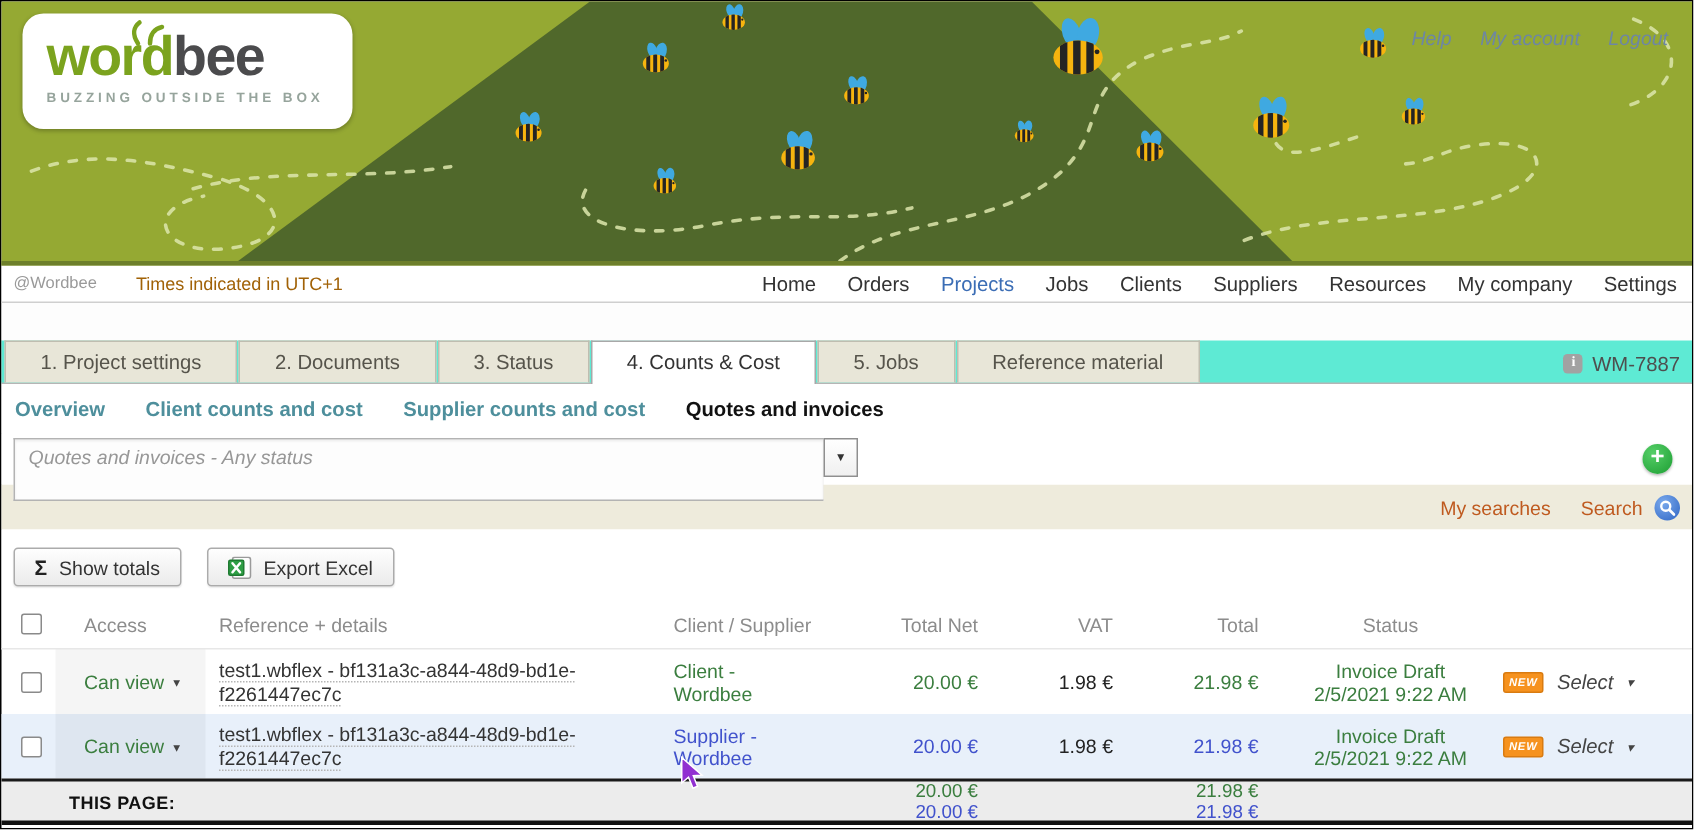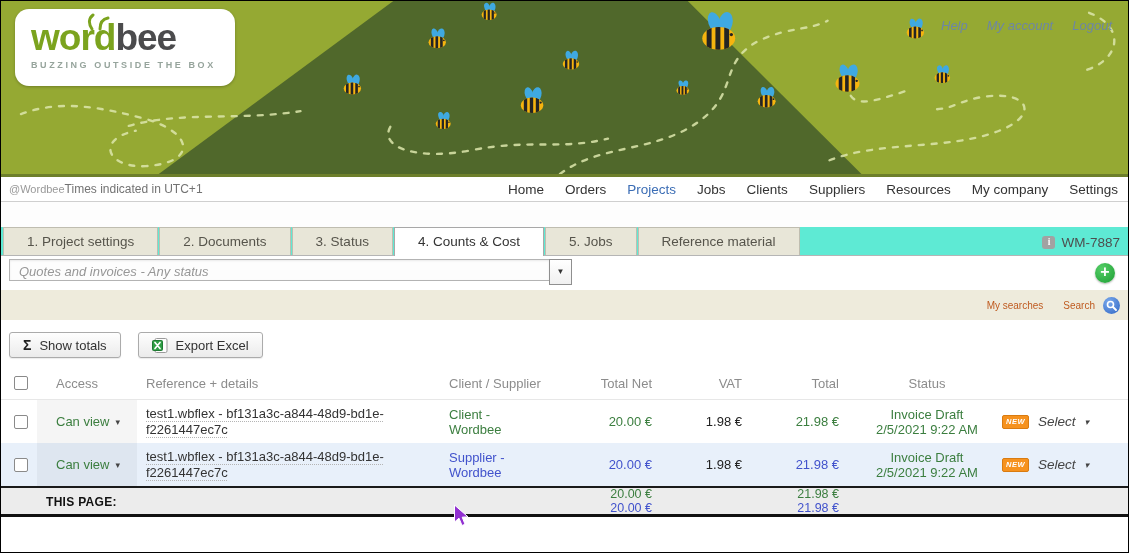--- a/index.html
+++ b/index.html
@@ -15,21 +15,21 @@
   .logo-word { color:#7ba31e; }
   .logo-bee { color:#4b4b4d; }
   .antenna { position:absolute; left:53px; top:-6px; }
   .tagline { font-size:9px; color:#96a49c; letter-spacing:2.6px; margin-top:3px; font-weight:bold; }
   .account-links { position:absolute; right:16px; top:17px; display:flex; gap:19px; }
   .account-links span { color:#6d86a5; font-size:13px; cursor:pointer;font-style:italic; }
 
   
   .topbar { height:25px; flex:none; background:#fff; border-bottom:1px solid #cfcfcf; display:flex; align-items:center; }
   .copyright { font-size:11px; color:#999; margin-left:8px; }
-  .tz-note { font-size:12px; color:#737373; }
+  .tz-note { font-size:12px; color:#a16207; margin-left:26px; }
   .mainnav { margin-left:auto; margin-right:10px; display:flex; gap:21px; }
   .mainnav span { font-size:13.5px; color:#333; cursor:pointer; }
   .mainnav span.active { color:#3b6db5; }
 
   .gap-strip { height:25px; flex:none; background:#fdfdfd; }
 
   
   .tabstrip { height:29px; flex:none; display:flex; align-items:flex-end; border-bottom:1px solid #b5b5b5; padding-left:2px; position:relative; background:#5eead4; }
   .tab { height:28px; line-height:27px; padding:0 23px; background:#e8e6d8; border:1px solid #bfbdb0; border-bottom:none; font-size:13.5px; color:#56544b; margin-right:1px; cursor:pointer; white-space:nowrap; }
   .tab.active { background:#fff; border-color:#a8a8a8; color:#333; margin-bottom:-1px; height:29px; }
@@ -38,27 +38,27 @@
   .ref-text { font-size:13.5px; color:#4e4e4e; }
 
   
   .subtabs { height:33px; flex:none; display:flex; align-items:center; gap:27px; padding-left:9px; background:#fff; }
   .subtab { font-size:13.5px; font-weight:bold; color:#4e8f9c; cursor:pointer; }
   .subtab.active { color:#111; }
 
   
   .filter-row { height:34px; flex:none; position:relative; background:#fff; }
   .combo { position:absolute; left:8px; top:3px; display:flex; }
-  .combo-text { width:540px; height:22px; border:1px solid #b3b3b3; border-right:none; background:#fdfdfd; font-style:italic; color:#979797; font-size:13px; line-height:24px; padding-left:9px; box-shadow:inset 0 1px 2px rgba(0,0,0,.08); }
+  .combo-text { width:540px; height:42px; border:1px solid #b3b3b3; border-right:none; background:#fdfdfd; font-style:italic; color:#979797; font-size:13px; line-height:24px; padding-left:9px; box-shadow:inset 0 1px 2px rgba(0,0,0,.08); }
   .combo-btn { width:23px; height:26px; border:1px solid #8f8f8f; background:linear-gradient(#fff,#f0f0f0); font-size:8px; color:#333; cursor:pointer; text-align:center; line-height:24px; }
   .add-btn { position:absolute; right:13px; top:7px; width:20px; height:20px; border-radius:50%; background:radial-gradient(circle at 35% 30%, #55ce67, #1d9e33); color:#fff; font-size:16px; font-weight:bold; line-height:18px; text-align:center; cursor:pointer; box-shadow:0 1px 2px rgba(0,0,0,.3); }
 
   
   .search-bar { height:30px; flex:none; background:#eeebdc; display:flex; align-items:center; justify-content:flex-end; gap:20px; padding-right:8px; }
-  .search-bar .lnk { color:#bf5a1f; font-size:10px; cursor:pointer; }
+  .search-bar .lnk { color:#bf5a1f; font-size:13px; cursor:pointer; }
   .search-ico { width:17px; height:17px; border-radius:50%; background:radial-gradient(circle at 35% 30%, #7aa9ec, #2f66c4); display:flex; align-items:center; justify-content:center; cursor:pointer; }
 
   
   .toolbar { height:47px; flex:none; background:#fff; display:flex; align-items:flex-start; gap:17px; padding:12px 0 0 8px; }
   .btn { display:inline-flex; align-items:center; gap:8px; height:26px; padding:0 13px; border:1px solid #ababab; border-radius:3px; background:linear-gradient(#fefefe,#ebebeb); font-size:13px; color:#333; cursor:pointer; box-shadow:0 1px 1px rgba(0,0,0,.08); }
   .sigma { font-weight:bold; font-size:14px; color:#222; }
 
   
   .grid-row { display:grid; grid-template-columns:36px 100px 310px 120px 95px 95px 105px 130px auto; align-items:center; }
   .thead { height:33px; flex:none; color:#8c8c8c; font-size:13px; border-bottom:1px solid #e7e7e7; background:#fff; }
@@ -181,20 +181,26 @@
     <div class="tab">3. Status</div>
     <div class="tab active">4. Counts &amp; Cost</div>
     <div class="tab">5. Jobs</div>
     <div class="tab">Reference material</div>
     <div class="project-ref">
       <span class="info-icon">i</span>
       <span class="ref-text">WM-7887</span>
     </div>
   </div>
 
+  <div class="subtabs">
+    <span class="subtab">Overview</span>
+    <span class="subtab">Client counts and cost</span>
+    <span class="subtab">Supplier counts and cost</span>
+    <span class="subtab active">Quotes and invoices</span>
+  </div>
 
   <div class="filter-row">
     <div class="combo">
       <div class="combo-text">Quotes and invoices - Any status</div>
       <div class="combo-btn">▼</div>
     </div>
     <div class="add-btn">+</div>
   </div>
 
   <div class="search-bar">

